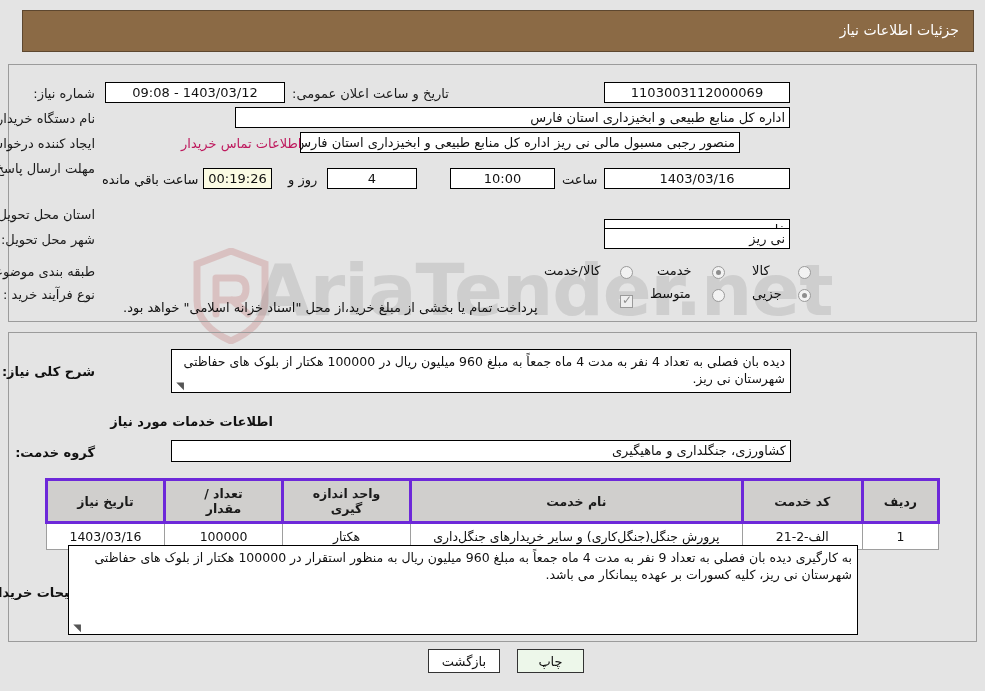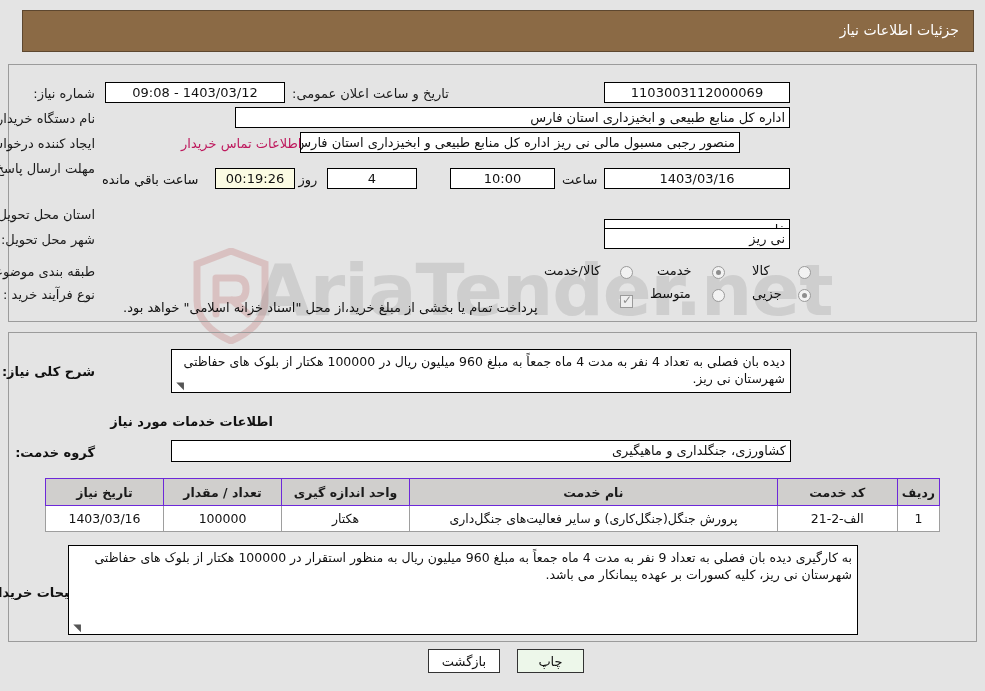--- a/index.html
+++ b/index.html
@@ -179,24 +179,24 @@
   .tbl {
     position: absolute;
     left: 45px; top: 478px;
     width: 895px;
     border-collapse: collapse;
     z-index: 4;
     font-size: 12.5px;
   }
   .tbl th {
     background: #d0cfcd;
-    border: 1px solid #6d28d9;
+    border: 3px solid #6d28d9;
     color: #1a1a1a;
     font-weight: bold;
-    padding: 5px 4px;
+    padding: 5px 20px;
     text-align: center;
     height: 27px;
     margin-left: 36px;
   }
   .tbl td {
     background: #ffffff;
     border: 1px solid #9e9e9e;
     color: #111111;
     padding: 5px 4px;
     text-align: center;
@@ -259,21 +259,21 @@
   <div class="lbl" style="right:890px; top:136px;">ایجاد کننده درخواست:</div>
   <div class="fld rtl-start" style="left:300px; top:132px; width:440px;">منصور رجبی مسبول مالی نی ریز اداره کل منابع طبیعی و ابخیزداری استان فارس</div>
   <a class="link" style="left:181px; top:136px;">اطلاعات تماس خریدار</a>
 
   <div class="lbl" style="right:890px; top:161px; line-height:16px; text-align:right;">مهلت ارسال پاسخ: تا تاریخ:</div>
   <div class="fld" style="left:604px; top:168px; width:186px;">1403/03/16</div>
   <div class="plain" style="left:562px; top:172px;">ساعت</div>
   <div class="fld" style="left:450px; top:168px; width:105px;">10:00</div>
   <div class="fld" style="left:327px; top:168px; width:90px;">4</div>
   <div class="plain" style="left:288px; top:172px;">روز و</div>
-  <div class="fld yellow" style="left:215px; top:168px; width:80px;">00:19:26</div>
+  <div class="fld yellow" style="left:203px; top:168px; width:69px;">00:19:26</div>
   <div class="plain" style="left:102px; top:172px;">ساعت باقي مانده</div>
 
   <div class="lbl" style="right:890px; top:207px;">استان محل تحویل:</div>
   <div class="fld rtl-start" style="left:604px; top:203px; width:186px;margin-top:16px;">فارس</div>
 
   <div class="lbl" style="right:890px; top:232px;">شهر محل تحویل:</div>
   <div class="fld rtl-start" style="left:604px; top:228px; width:186px;">نی ریز</div>
 
   <div class="lbl" style="right:890px; top:264px;">طبقه بندی موضوعی:</div>
   <span class="radio" style="left:798px; top:266px;"></span>
@@ -312,21 +312,21 @@
         <th>نام خدمت</th>
         <th style="width:128px;">واحد اندازه گیری</th>
         <th style="width:118px;">تعداد / مقدار</th>
         <th style="width:118px;">تاریخ نیاز</th>
       </tr>
     </thead>
     <tbody>
       <tr>
         <td>1</td>
         <td>الف-2-21</td>
-        <td>پرورش جنگل(جنگل‌کاری) و سایر فعالیت‌های جنگل‌داری</td>
+        <td>پرورش جنگل(جنگل‌کاری) و سایر خریدار‌های جنگل‌داری</td>
         <td>هکتار</td>
         <td>100000</td>
         <td>1403/03/16</td>
       </tr>
     </tbody>
   </table>
 
   <div class="sec-head" style="right:890px; top:585px;">توضیحات خریدار:</div>
   <div class="ta" style="left:68px; top:545px; width:790px; height:90px;">
     <span>به کارگیری دیده بان فصلی به تعداد 9 نفر به مدت 4 ماه جمعاً به مبلغ 960 میلیون ریال به منظور استقرار در 100000 هکتار از بلوک های حفاظتی شهرستان نی ریز، کلیه کسورات بر عهده پیمانکار می باشد.</span>

